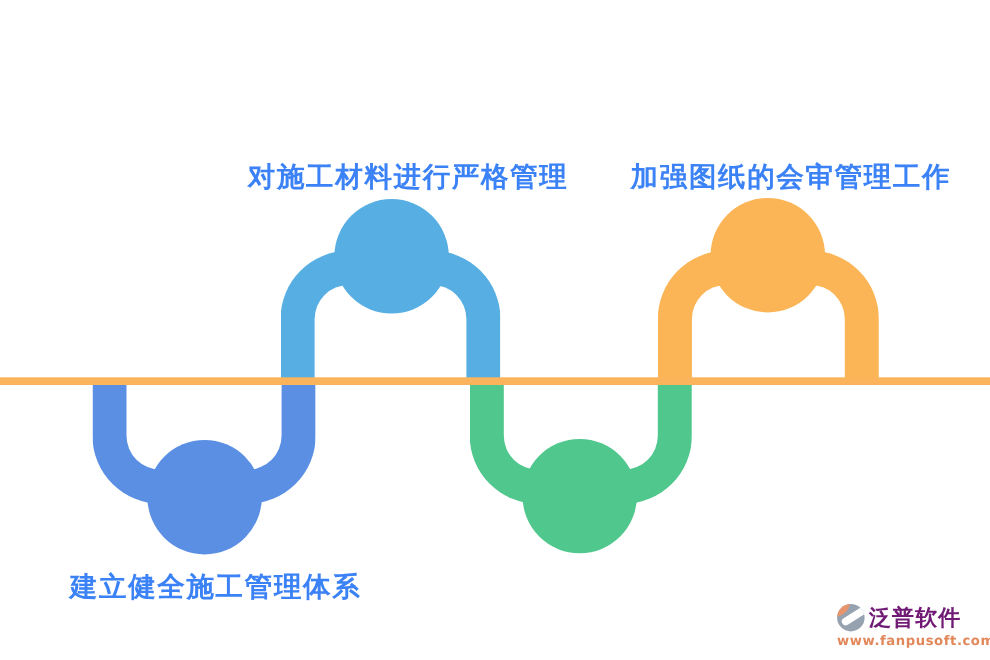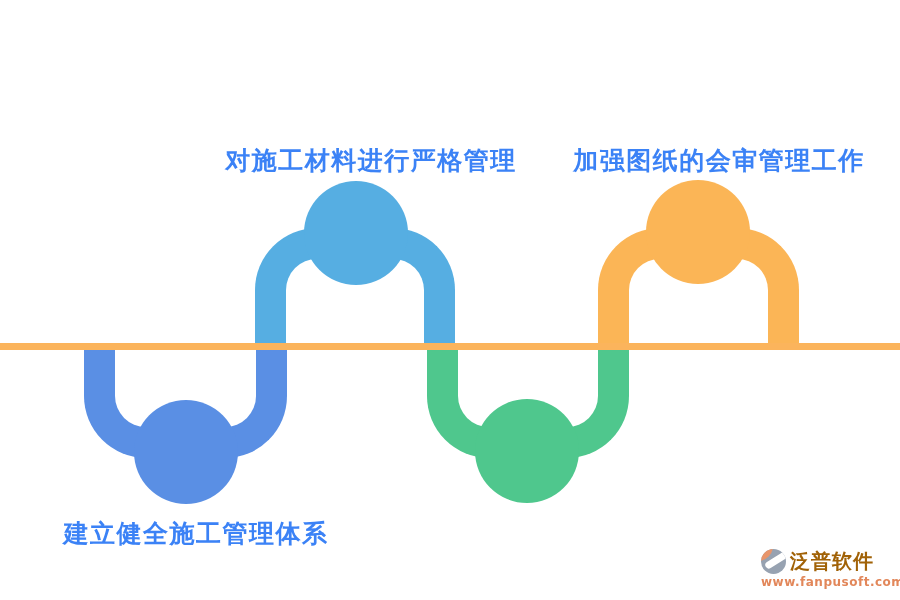--- a/index.html
+++ b/index.html
@@ -152,18 +152,18 @@
   <div class="arc bottom" id="arc3" style="border-color: rgb(79, 199, 141);"></div>
   <div class="node-circle" id="circle3" style="background-color: rgb(79, 199, 141);"></div>
 
   <div class="arc top" id="arc4" style="border-color: rgb(251, 181, 86);"></div>
   <div class="node-circle" id="circle4" style="background-color: rgb(251, 181, 86);"></div>
   <div class="node-label" id="label4">加强图纸的会审管理工作</div>
 
   <div class="watermark">
     <div class="wm-row">
       <span class="wm-logo"></span>
-      <span class="wm-brand" style="color: #a16207;">泛普软件</span>
+      <span class="wm-brand" style="color: #701a75;">泛普软件</span>
     </div>
     <div class="wm-url" style="color: rgb(226, 135, 90);">www.fanpusoft.com</div>
   </div>
 
 </div>
 
 </body></html>

